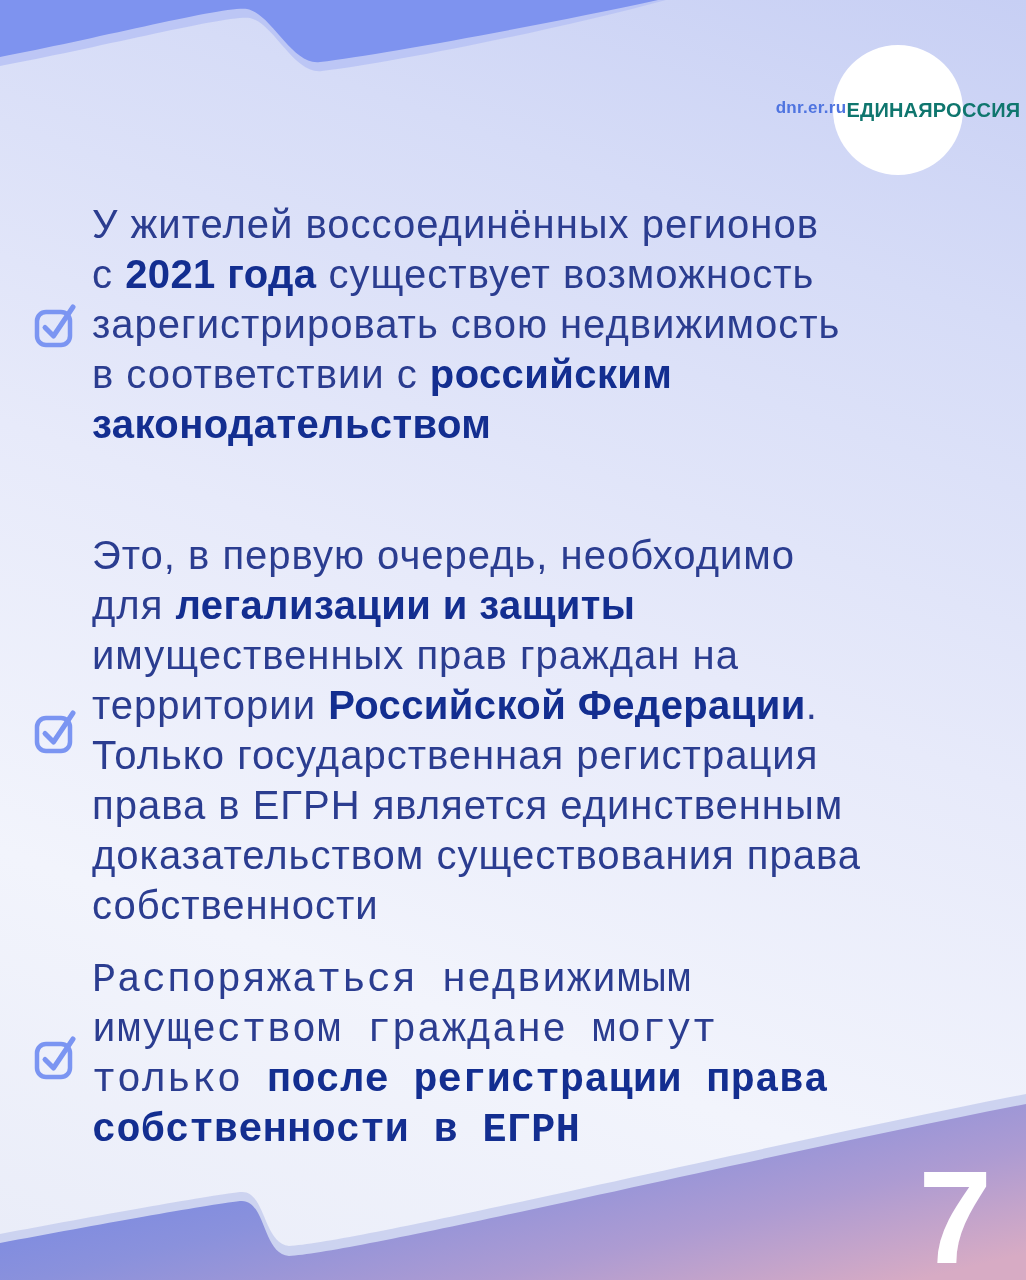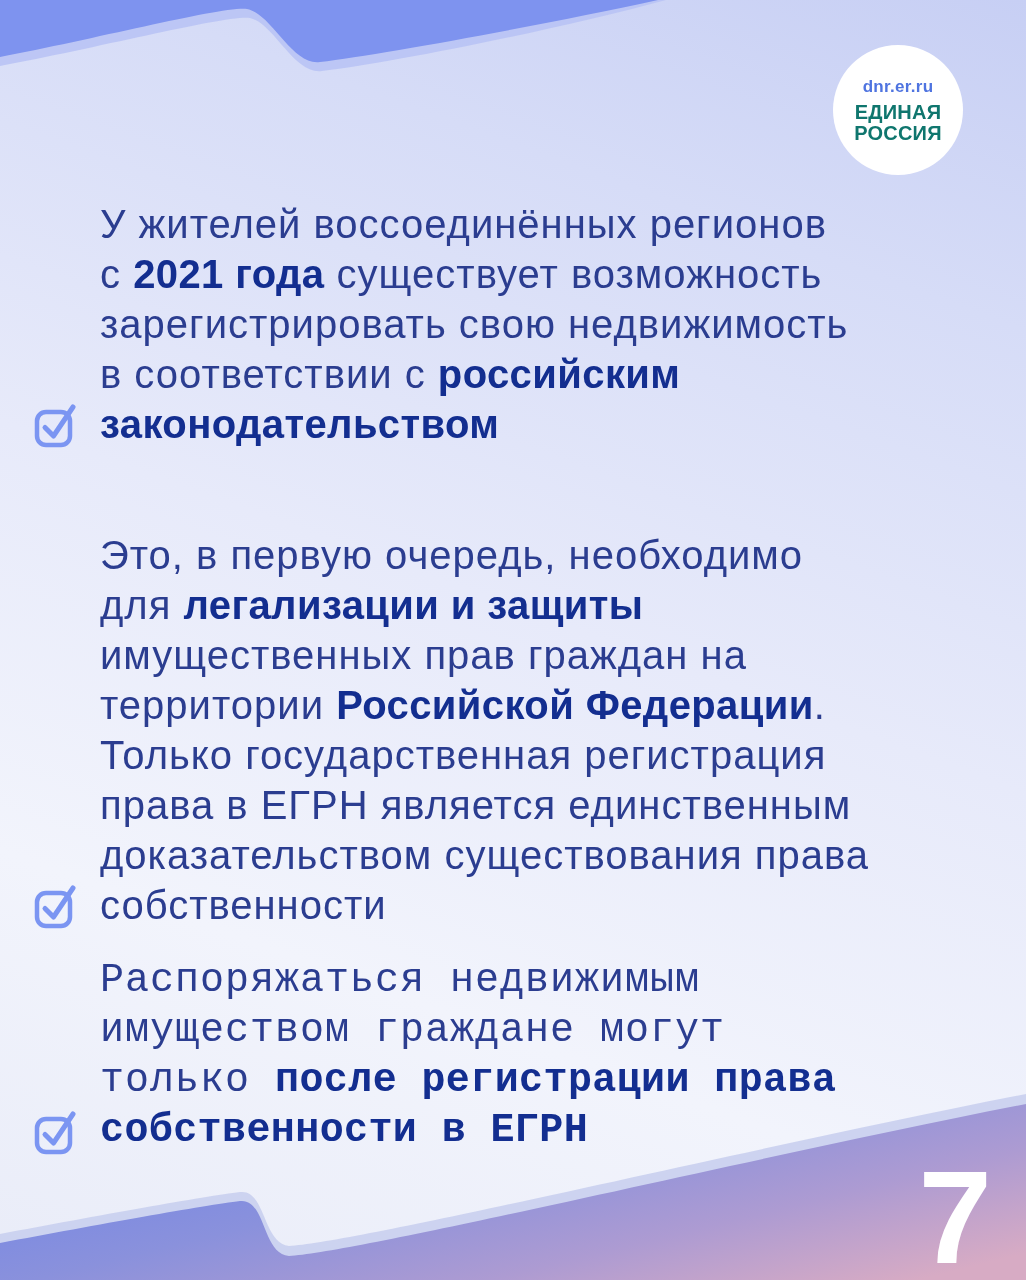--- a/index.html
+++ b/index.html
@@ -10,27 +10,27 @@
     background:linear-gradient(200deg,#c7cff4 0%,#d6dcf7 20%,#e7eafa 48%,#f2f4fc 74%,#e9ecf8 100%);
   }
   .card{position:absolute;inset:0;}
   .ribbon{position:absolute;left:0;width:1026px;display:block;}
   .ribbon-top{top:0;height:120px;}
   .ribbon-bottom{bottom:0;height:190px;}
 
   .logo-circle{
     position:absolute;left:833px;top:45px;width:130px;height:130px;
     background:#ffffff;border-radius:50%;
-    display:flex;flex-direction:column;align-items:center;justify-content:center;
+    display:flex;flex-direction:row;align-items:center;justify-content:center;
     text-align:center;
   }
   .logo-url{font-size:17px;font-weight:600;color:#4f74e0;letter-spacing:.3px;margin-bottom:5px;}
   .logo-brand{font-size:20px;font-weight:700;color:#0f766e;line-height:21px;letter-spacing:.2px;}
 
-  .bullet{position:absolute;left:33px;width:965px;display:flex;gap:21px;align-items:flex-end;}
+  .bullet{position:absolute;left:33px;width:965px;display:flex;gap:13px;align-items:center;}
   .bullet-1{top:199px;}
   .bullet-2{top:530px;}
   .bullet-3{top:956px;font-family:Liberation Mono, monospace;}
   .check-svg{flex:0 0 auto;display:block;}
   .bullet p{
     margin:0;white-space:pre-wrap;
     font-size:40px;line-height:50px;letter-spacing:1px;
     color:#2b3d90;
   }
   .seg-bold{font-weight:700;color:#132e90;letter-spacing:.4px;}

